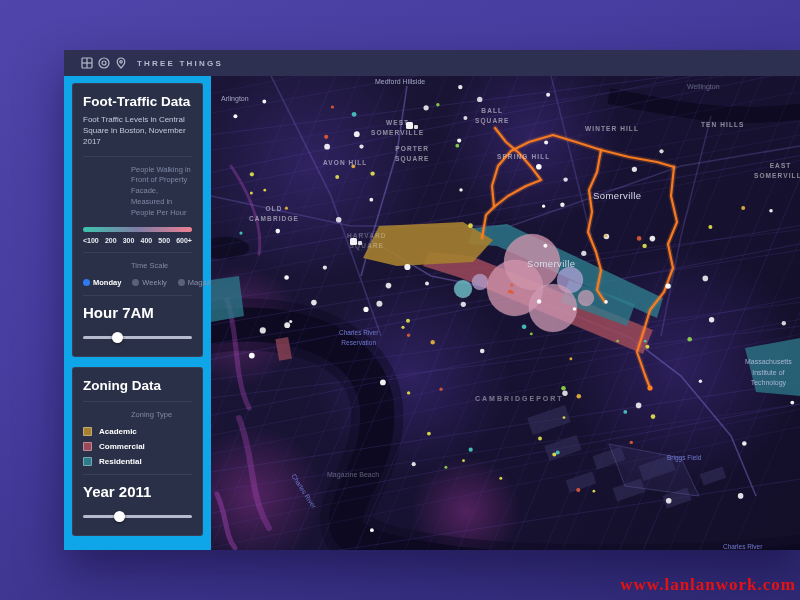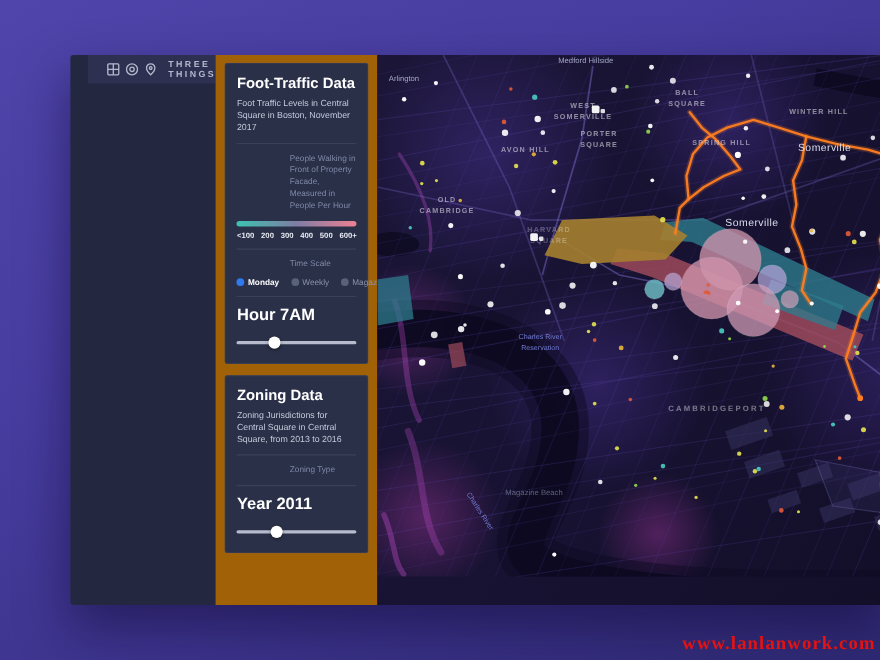--- a/index.html
+++ b/index.html
@@ -6,33 +6,33 @@
   html,body { width:800px; height:600px; overflow:hidden; }
   body {
     font-family:"Liberation Sans", sans-serif;
     background:linear-gradient(150deg,#4f45aa 0%,#473da0 35%,#3a3288 70%,#2f2a74 100%);
     position:relative;
   }
   .window {
     position:absolute; left:64px; top:50px; width:736px; height:500px;
     background:#232840; border-radius:3px 0 0 3px;
     box-shadow:0 20px 45px rgba(15,8,50,.5);
-    display:flex; padding-left:16px;
+    display:flex; flex-direction:column;
   }
   .titlebar {
     height:26px; flex:0 0 26px; display:flex; align-items:center;
     padding-left:17px; gap:5px; background:#2d3050;
   }
   .titlebar svg { display:block; }
   .app-title {
     margin-left:5px; font-size:8px; font-weight:bold; letter-spacing:2.2px;
     color:#b4bacc;
   }
   .content { flex:1; display:flex; min-height:0; }
-  .sidebar { width:147px; flex:0 0 147px; background:#a16207; padding:7px 8px; }
+  .sidebar { width:147px; flex:0 0 147px; background:#0ea5e9; padding:7px 8px; }
   .panel {
     background:#2a3047; border:1px solid rgba(255,255,255,.07);
     border-radius:3px; padding:10px; margin-bottom:10px;
   }
   .panel-title { font-size:13.5px; font-weight:bold; color:#ffffff; margin-bottom:5px; }
   .panel-sub { font-size:8px; color:#c3cadc; line-height:1.4; }
   .divider { border:none; border-top:1px solid rgba(255,255,255,.08); margin:8px 0; }
   .muted { font-size:7.5px; color:#7e88a6; line-height:1.45;margin-left:48px; }
   .grad-bar { height:5px; border-radius:3px; margin:8px 0 5px; }
   .ticks { display:flex; justify-content:space-between; font-size:7px; font-weight:bold; color:#e9ecf4; }
@@ -51,21 +51,21 @@
   .legend-swatch { width:9px; height:9px; border-radius:1px; border:1px solid rgba(255,255,255,.35); }
   .legend-lbl { font-size:8px; font-weight:bold; color:#ffffff; }
   .map-area {
     flex:1; position:relative; overflow:hidden;
     background:linear-gradient(120deg,#1b1637 0%,#171231 55%,#130f29 100%);
   }
   .map-area svg { position:absolute; left:0; top:0; }
   .label-layer { position:absolute; inset:0; pointer-events:none; }
   .mlabel { position:absolute; white-space:pre-line; line-height:1.5; }
   .caps { font-size:6.5px; letter-spacing:1.1px; font-weight:bold; color:rgba(255,255,255,.5); text-align:center; }
-  .city { font-size:9.5px; color:#d8dcec; letter-spacing:.4px; }
+  .city { font-size:9.5px; color:#d8dcec; letter-spacing:.4px;margin-top:35px; }
   .place { font-size:7px; color:rgba(198,204,234,.78); }
   .water { font-size:6.5px; color:#6f7ad0; }
   .wide { font-size:7px; letter-spacing:2px; font-weight:bold; color:rgba(255,255,255,.42); }
   .dim { opacity:.55; }
   .center { text-align:center; }
   .rot { transform:rotate(57deg); transform-origin:left top; }
   .watermark {
     position:absolute; right:4px; top:575px;
     font-family:"Liberation Serif", serif; font-weight:bold;
     font-size:17px; letter-spacing:1px; color:#e61212;text-align:right;
@@ -133,23 +133,36 @@
         <hr class="divider">
         <div class="big-label">Hour 7AM</div>
         <div class="slider" id="hourSlider">
           <div class="slider-track"></div>
           <div class="slider-thumb" style="left: 31%;"></div>
         </div>
       </div>
 
       <div class="panel">
         <div class="panel-title">Zoning Data</div>
-        <div class="panel-sub">Zoning Jurisdictions for Central Square in Central Square, from 2013 to 2016</div>
         <hr class="divider">
         <div class="muted">Zoning Type</div>
+        <div id="legendRows">
+            <div class="legend-row">
+              <span class="legend-swatch" style="background: rgb(165, 128, 47);"></span>
+              <span class="legend-lbl">Academic</span>
+            </div>
+            <div class="legend-row">
+              <span class="legend-swatch" style="background: rgb(156, 74, 90);"></span>
+              <span class="legend-lbl">Commercial</span>
+            </div>
+            <div class="legend-row">
+              <span class="legend-swatch" style="background: rgb(46, 123, 140);"></span>
+              <span class="legend-lbl">Residential</span>
+            </div>
+          </div>
         <hr class="divider">
         <div class="big-label">Year 2011</div>
         <div class="slider" id="yearSlider">
           <div class="slider-track"></div>
           <div class="slider-thumb" style="left: 33%;"></div>
         </div>
       </div>
 
     </div>
     <div class="map-area" id="mapArea">

